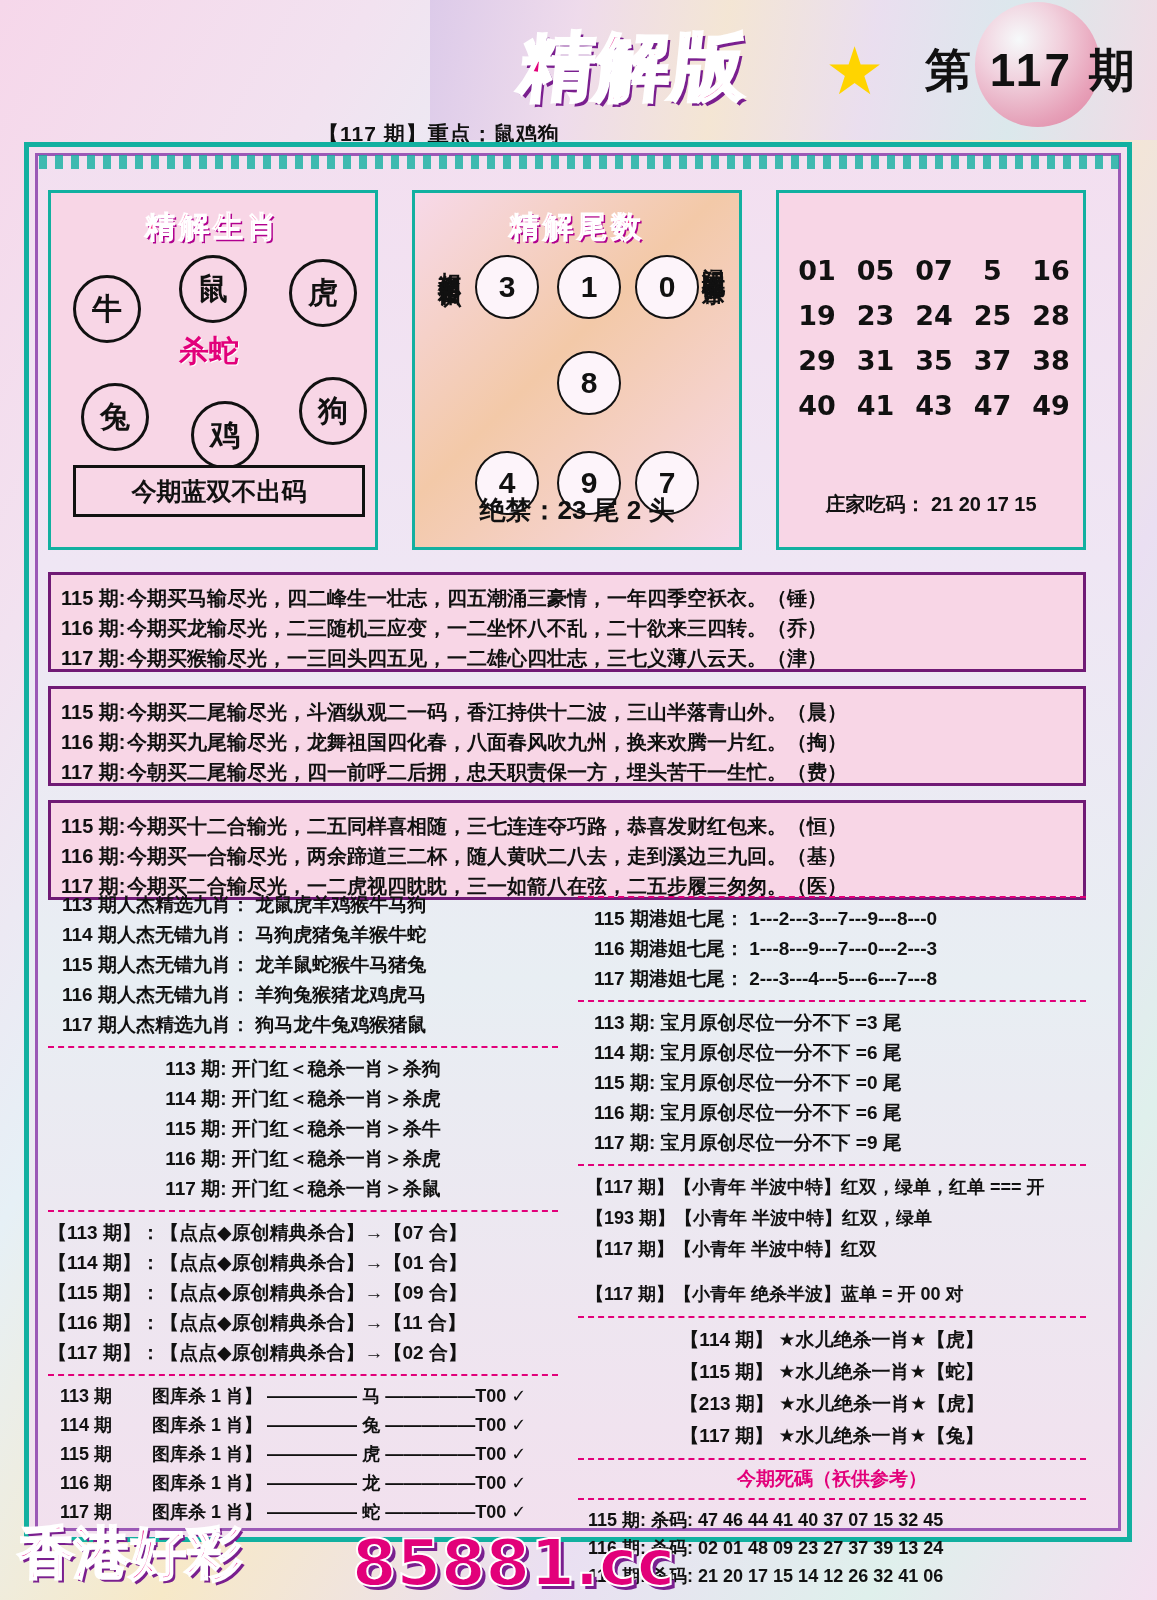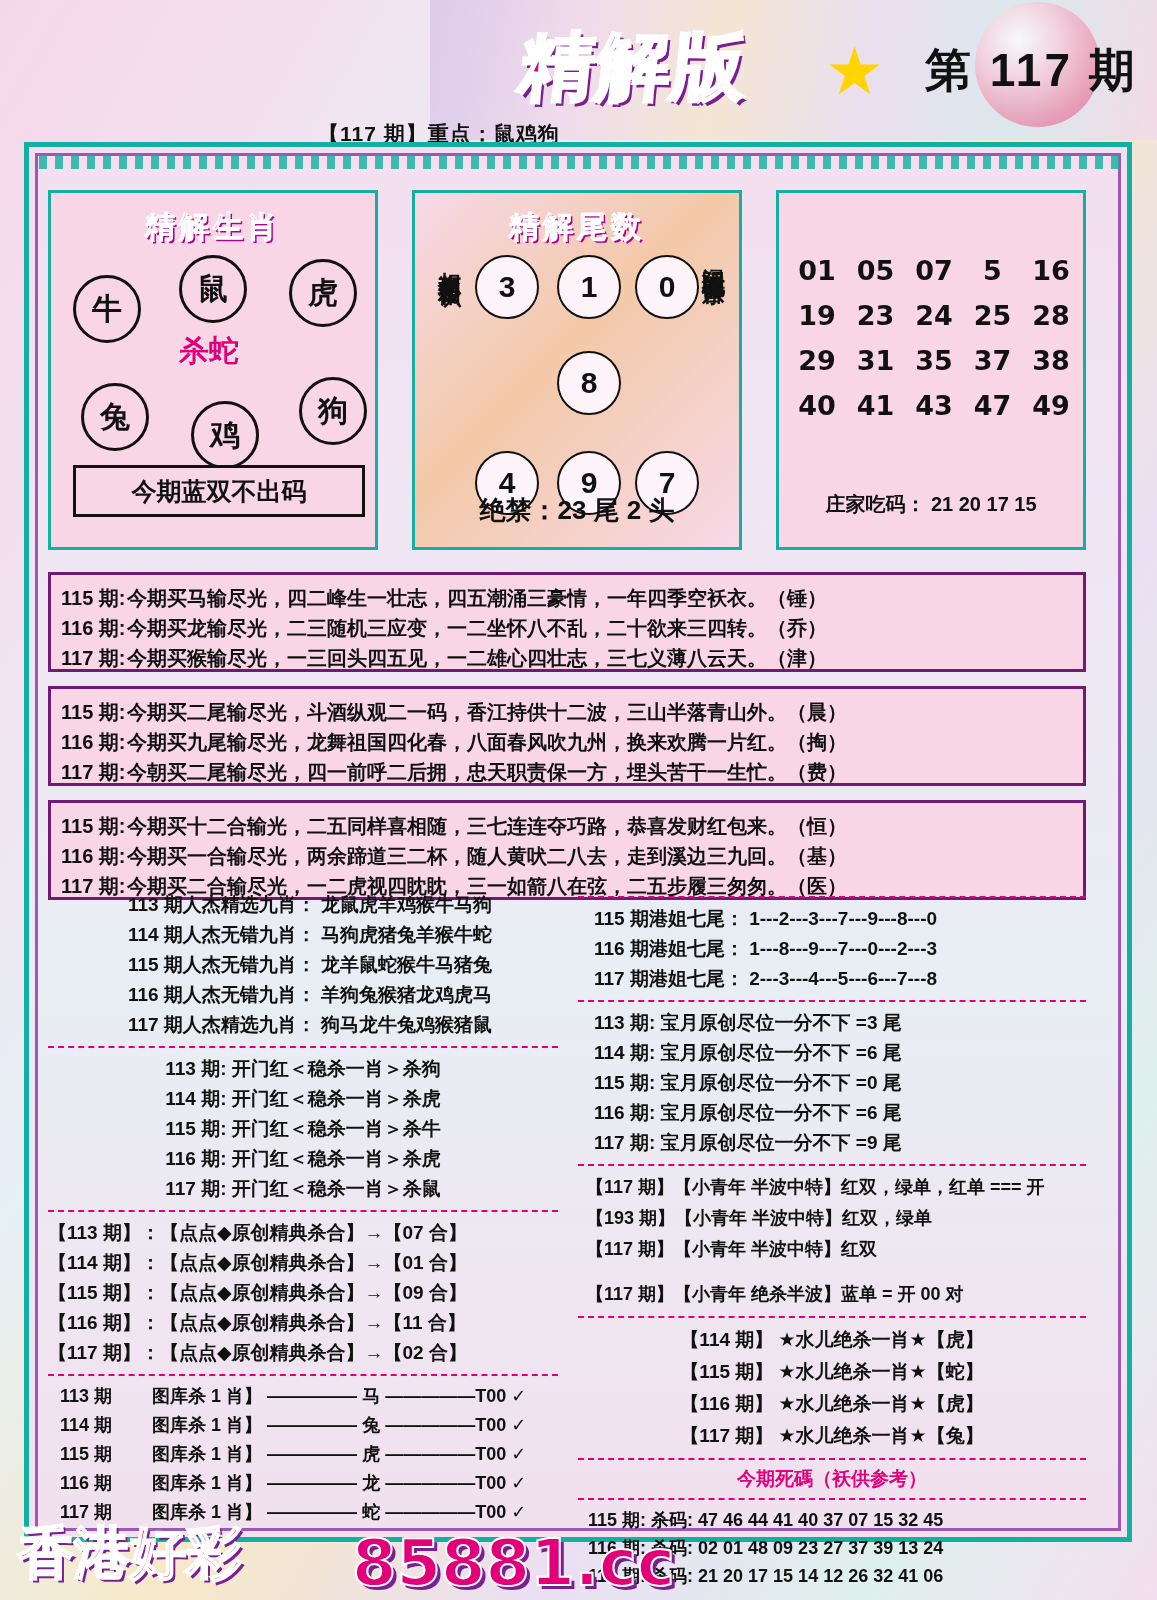--- a/index.html
+++ b/index.html
@@ -73,21 +73,21 @@
   
   .verse{position:absolute;left:48px;width:1038px;border:3px solid #701a75;background:#f8d6e6;box-sizing:border-box;padding:8px 10px;}
   .vrow{display:flex;align-items:center;font-size:20px;color:#111;line-height:30px;white-space:nowrap;}
   .vrow .per{width:66px;font-weight:bold;}
   .vrow .txt{font-weight:bold;}
 
   
   .colL{position:absolute;left:48px;top:890px;width:510px;}
   .colR{position:absolute;left:578px;top:890px;width:508px;}
 
-  .nine{font-size:19px;color:#111;line-height:30px;font-weight:bold;white-space:nowrap;text-align:center;}
+  .nine{font-size:19px;color:#111;line-height:30px;font-weight:bold;white-space:nowrap;}
   .dashsep{height:0;border-top:2px dashed #e2007a;margin:6px 0;}
 
   .kill-row{font-size:19px;color:#111;line-height:30px;font-weight:bold;text-align:center;white-space:nowrap;}
   .dian-row{font-size:19px;color:#111;line-height:30px;font-weight:bold;white-space:nowrap;}
   .lib-row{font-size:18px;color:#111;line-height:29px;font-weight:bold;white-space:nowrap;}
   .check{color:#111;}
 
   .gj-row{font-size:19px;color:#111;line-height:30px;font-weight:bold;white-space:nowrap;}
   .bao-row{font-size:19px;color:#111;line-height:30px;font-weight:bold;white-space:nowrap;}
   .xqn-row{font-size:18px;color:#111;line-height:31px;font-weight:bold;white-space:nowrap;}
@@ -319,21 +319,21 @@
       <div class="xqn-row">【117 期】【小青年  半波中特】红双，绿单，红单 === 开</div>
       <div class="xqn-row">【193 期】【小青年  半波中特】红双，绿单</div>
       <div class="xqn-row">【117 期】【小青年  半波中特】红双</div>
       <div style="height:14px"></div>
       <div class="xqn-row">【117 期】【小青年  绝杀半波】蓝单 = 开 00 对</div>
     </div>
     <div class="dashsep"></div>
     <div>
       <div class="shui-row">【114 期】    ★水儿绝杀一肖★【虎】</div>
       <div class="shui-row">【115 期】    ★水儿绝杀一肖★【蛇】</div>
-      <div class="shui-row">【116 期】    ★水儿绝杀一肖★【虎】</div>
+      <div class="shui-row">【213 期】    ★水儿绝杀一肖★【虎】</div>
       <div class="shui-row">【117 期】    ★水儿绝杀一肖★【兔】</div>
     </div>
     <div class="dashsep"></div>
     <div class="sm-title">今期死碼（袄供参考）</div>
     <div class="dashsep"></div>
     <div style="padding-left:10px;">
       <div class="sm-row">115 期:    杀码:  47  46  44  41  40  37  07  15  32  45</div>
       <div class="sm-row">116 期:    杀码:  02  01  48  09  23  27  37  39  13  24</div>
       <div class="sm-row">117 期:    杀码:  21  20  17  15  14  12  26  32  41  06</div>
     </div>

